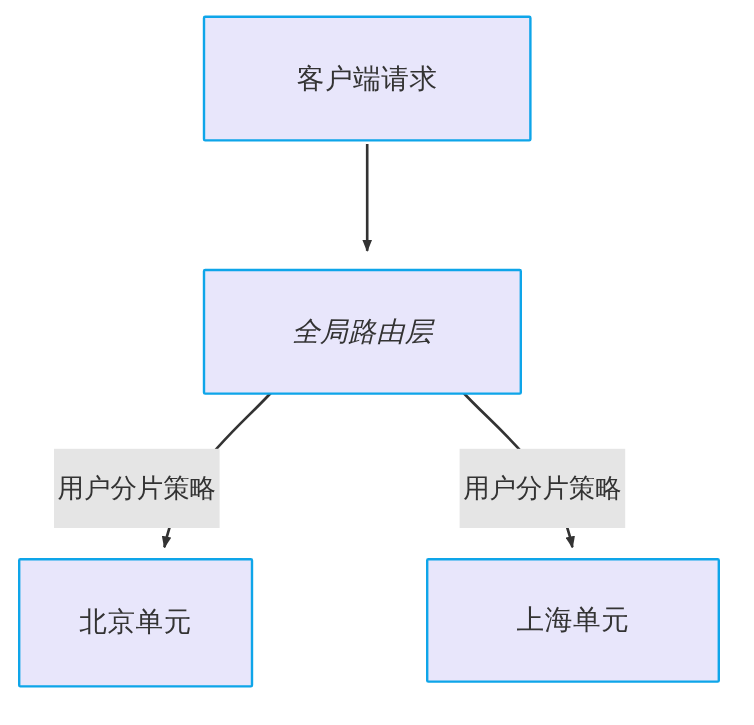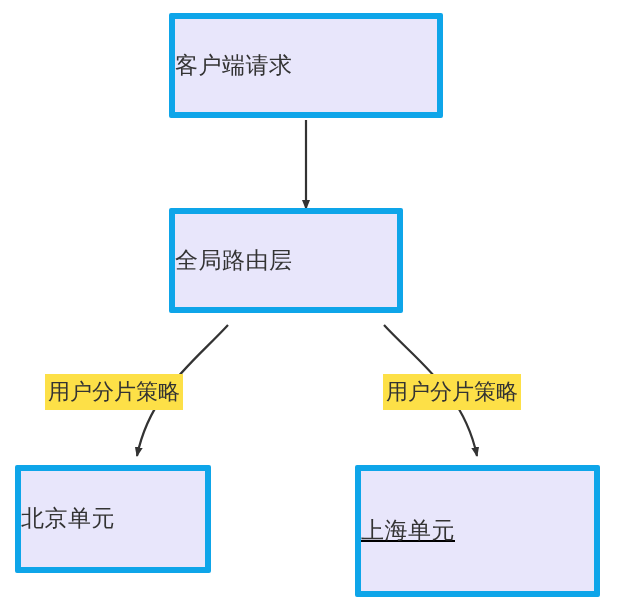--- a/index.html
+++ b/index.html
@@ -26,47 +26,47 @@
     left: 0;
     top: 0;
     width: 628px;
     height: 604px;
     z-index: 1;
   }
   .node {
     position: absolute;
     box-sizing: border-box;
     background: #e8e6fb;
-    border: 6px solid #0ea5e9;
+    border: 2px solid #0ea5e9;
     border-radius: 2px;
     display: flex;
     align-items: center;
-    justify-content: flex-start;
+    justify-content: center;
     z-index: 2;
   }
   .node-label {
     color: #333333;
     font-size: 23px;
     line-height: 1.2;
     white-space: nowrap;
     letter-spacing: 0.5px;
   }
   #node-client-request { left: 169px; top: 13px;  width: 274px; height: 105px; }
-  #node-global-router  { left: 169px; top: 208px; width: 234px; height: 105px; }
+  #node-global-router  { left: 169px; top: 224px; width: 266px; height: 105px; font-style: italic; }
   #node-beijing-unit   { left: 15px;  top: 465px; width: 196px; height: 108px; }
-  #node-shanghai-unit  { left: 355px; top: 465px; width: 245px; height: 132px; text-decoration: underline; }
+  #node-shanghai-unit  { left: 355px; top: 465px; width: 245px; height: 104px; }
 
   .edge-label {
     position: absolute;
-    background: #fde047;
+    background: #e5e5e5;
     color: #333333;
     font-size: 22px;
     line-height: 1.25;
     white-space: nowrap;
-    padding: 4px 3px;
+    padding: 19px 3px;
     z-index: 3;
   }
   #edge-label-left  { left: 45px;  top: 374px; }
   #edge-label-right { left: 383px; top: 374px; }
 </style>
 </head>
 <body>
 
 <div id="diagram-root">
 

